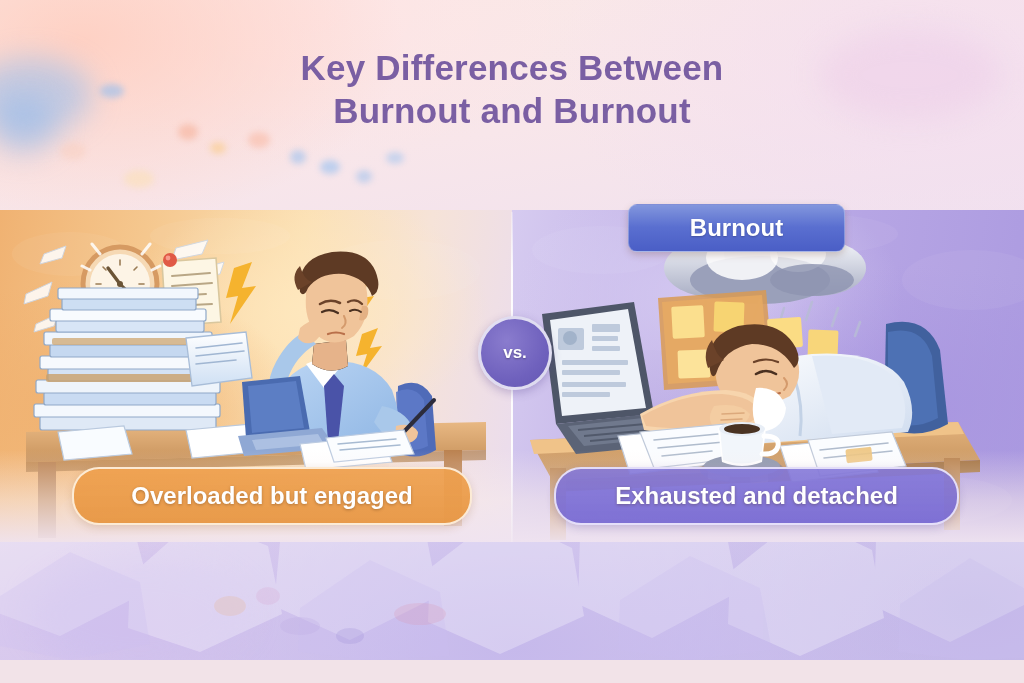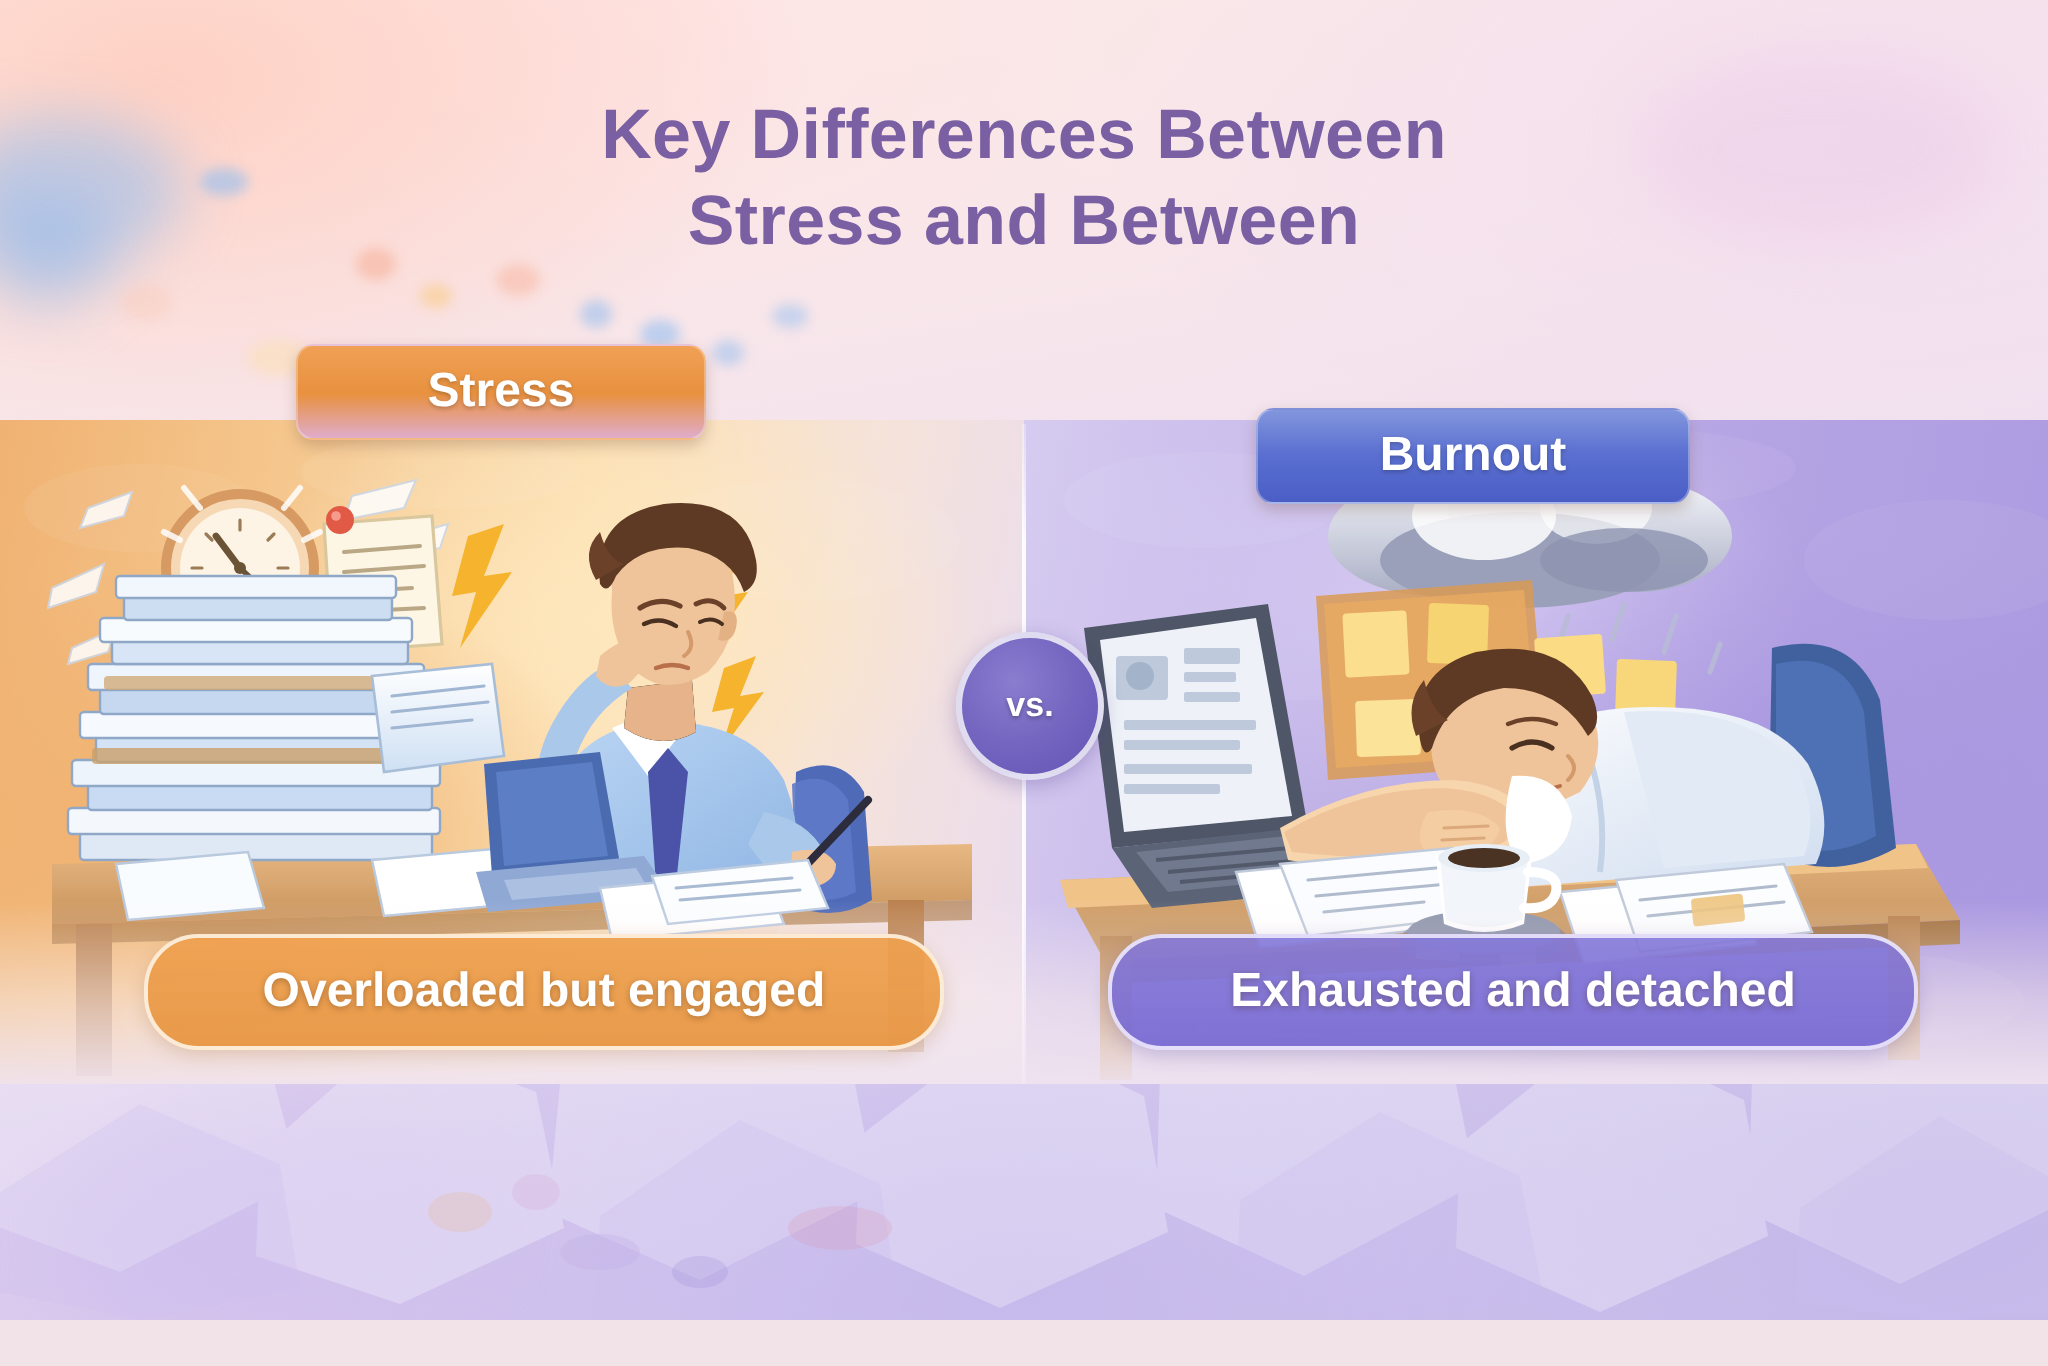--- a/index.html
+++ b/index.html
@@ -161,21 +161,21 @@
       <ellipse cx="230" cy="206" rx="16" ry="10" fill="#f0b070"></ellipse>
       <ellipse cx="268" cy="196" rx="12" ry="9" fill="#d9a0c8"></ellipse>
       <ellipse cx="300" cy="226" rx="20" ry="9" fill="#b6a2e0"></ellipse>
       <ellipse cx="420" cy="214" rx="26" ry="11" fill="#e08aa0"></ellipse>
       <ellipse cx="350" cy="236" rx="14" ry="8" fill="#8c7fd0"></ellipse>
     </g>
   </svg>
 
   <div class="title">
     <span class="title-line">Key Differences Between</span>
-    <span class="title-line">Stress and Between</span>
+    <span class="title-line">Burnout and Burnout</span>
   </div>
 
   <div class="panel left">
     <div class="panel-bg"></div>
 
     <svg class="panel-noise" viewBox="0 0 512 332" preserveAspectRatio="none">
       <g fill="#ffffff" opacity=".18">
         <ellipse cx="70" cy="44" rx="58" ry="22"></ellipse>
         <ellipse cx="220" cy="26" rx="70" ry="18"></ellipse>
         <ellipse cx="400" cy="60" rx="80" ry="30"></ellipse>
@@ -522,23 +522,20 @@
         <ellipse cx="230" cy="219" rx="18" ry="5" fill="#4a3322"></ellipse>
         <path d="M252 226 Q268 226 266 236 Q264 245 250 244" fill="none" stroke="#ffffff" stroke-width="5" stroke-linecap="round"></path>
       </g>
     </svg>
 
     <div class="panel-fade"></div>
   </div>
 
   <div class="divider"></div>
 
-  <div class="badge stress">
-    <span>Stress</span>
-  </div>
   <div class="badge burnout">
     <span>Burnout</span>
   </div>
 
   <div class="vs">
     <span>vs.</span>
   </div>
 
   <div class="pill right">
     <span>Exhausted and detached</span>

